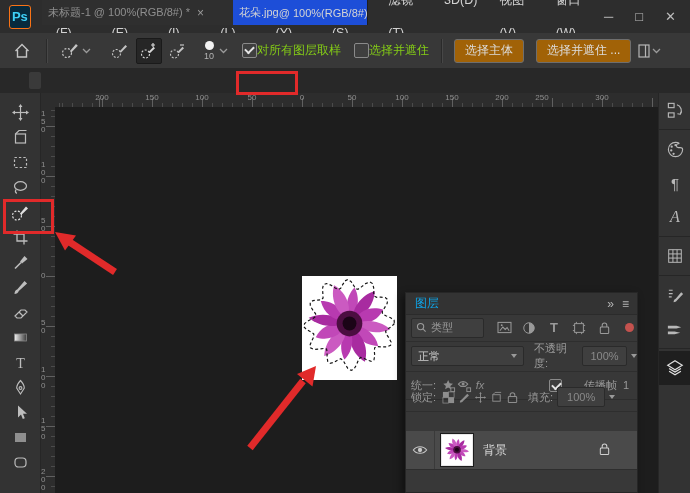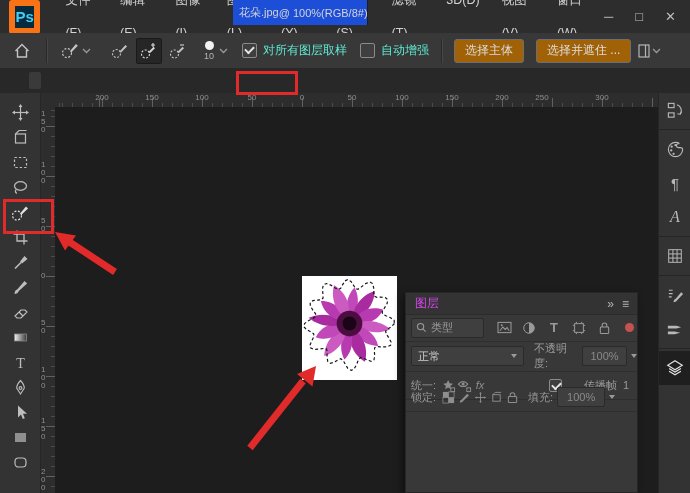--- a/index.html
+++ b/index.html
@@ -3,38 +3,38 @@
 <meta charset="utf-8">
 <style>
   html,body{margin:0;padding:0;background:#141414;}
   #stage{position:relative;width:690px;height:493px;overflow:hidden;
          font-family:"Liberation Sans","DejaVu Sans",sans-serif;
          background:#1d1d1d;color:#ccc;-webkit-font-smoothing:antialiased;}
   .abs{position:absolute;}
   
   #menubar{left:0;top:0;width:690px;height:33px;background:#2d2d2d;border-bottom:1px solid #1f1f1f;
            display:flex;align-items:center;}
-  #ps-logo{width:22px;height:22px;margin-left:9px;background:#072a3d;border:6px solid #f97316;
-           border-radius:3px;color:#3ed0f7;font-size:15px;font-weight:bold;
+  #ps-logo{width:22px;height:22px;margin-left:9px;background:#072a3d;border:1px solid #f97316;
+           border-radius:3px;color:#3ed0f7;font-size:13px;font-weight:bold;
            display:flex;align-items:center;justify-content:center;}
   #menu-items{display:flex;margin-left:14px;}
   .menu-item{padding:0 11px;font-size:12.5px;color:#d2d2d2;line-height:33px;cursor:default;}
   #win-controls{margin-left:auto;display:flex;gap:22px;margin-right:14px;color:#bdbdbd;font-size:13px;}
   #win-controls span{cursor:default;}
   
   #optionsbar{left:0;top:33px;width:690px;height:35px;background:#383838;border-bottom:1px solid #252525;
               display:flex;align-items:center;font-size:12px;}
   .vsep{width:1px;height:24px;background:#2a2a2a;border-right:1px solid #474747;}
   .opt-icon{width:24px;height:24px;display:flex;align-items:center;justify-content:center;}
   .opt-icon.pressed{background:#262626;border:1px solid #1a1a1a;border-radius:2px;}
   .chev{width:10px;height:10px;display:flex;align-items:center;}
   .cb{width:13px;height:13px;border:1px solid #8a8a8a;background:#3f3f3f;border-radius:2px;position:relative;flex:none;}
   .cb.checked::after{content:'';position:absolute;left:2px;top:2px;width:7px;height:4px;
       border-left:2px solid #e6e6e6;border-bottom:2px solid #e6e6e6;transform:rotate(-45deg);}
-  .opt-label{color:#5eead4;margin-left:6px;white-space:nowrap;}
+  .opt-label{color:#84cc16;white-space:nowrap;}
   .ps-btn{height:22px;padding:0 10px;background:#a16207;border:1px solid #6e6e6e;border-radius:3px;
           color:#dddddd;display:flex;align-items:center;white-space:nowrap;font-size:12px;}
   #brush-size-col{display:flex;flex-direction:column;align-items:center;line-height:9px;margin-left:14px;}
   #brush-size-col .dot{width:9px;height:9px;border-radius:50%;background:#f2f2f2;}
   #brush-size-col .num{font-size:9px;color:#b5b5b5;margin-top:2px;}
   
   #tabbar{left:0;top:68px;width:690px;height:25px;background:#282828;}
   .doc-tab{position:absolute;top:0;height:25px;display:flex;align-items:center;
            font-size:11px;padding:0 6px;border-right:1px solid #1e1e1e;white-space:nowrap;overflow:hidden;}
   #tab-1{left:42px;width:185px;background:#2f2f2f;color:#8f8f8f;}
@@ -63,21 +63,21 @@
   .tool svg{display:block;}
   
   #canvas{left:55px;top:107px;width:603px;height:386px;background:#1d1d1d;}
   #doc-image{left:302px;top:276px;width:95px;height:104px;background:#ffffff;}
   
   #layers-panel{left:405px;top:292px;width:233px;height:201px;background:#383838;
                 border:1px solid #262626;box-sizing:border-box;box-shadow:-3px 3px 8px rgba(0,0,0,.45);
                 font-size:11px;color:#9a9a9a;}
   .lp-row{position:absolute;left:0;right:0;display:flex;align-items:center;}
   #lp-header{top:0;height:21px;background:#333333;border-bottom:1px solid #2b2b2b;}
-  #lp-title{color:#d946ef;margin-left:9px;font-size:12px;}
+  #lp-title{color:#0ea5e9;margin-left:9px;font-size:12px;}
   #lp-header-icons{margin-left:auto;margin-right:8px;display:flex;gap:8px;color:#b5b5b5;font-size:12px;}
   #lp-filter{top:21px;height:27px;border-bottom:1px solid #2e2e2e;}
   .mini-select{height:18px;background:#3f3f3f;border:1px solid #2a2a2a;border-radius:2px;
                display:flex;align-items:center;color:#9a9a9a;}
   #lp-search{width:96px;margin-left:5px;padding:0 4px;gap:4px;}
   #lp-filter-icons{display:flex;gap:9px;margin-left:12px;align-items:center;}
   #lp-blend{top:48px;height:30px;border-bottom:1px solid #2e2e2e;}
   #blend-select{width:106px;margin-left:5px;padding:0 6px;color:#cfcfcf;gap:48px;}
   #blend-select .tri{margin-left:auto;}
   .tri{width:0;height:0;border-left:3.5px solid transparent;border-right:3.5px solid transparent;border-top:4px solid #9a9a9a;}
@@ -198,39 +198,43 @@
       <div class="num">10</div>
     </div>
     <div class="chev" style="margin-left:5px">
       <svg width="9" height="9" viewBox="0 0 9 9">
           <path d="M1,3 L4.5,6.5 L8,3" fill="none" stroke="#9a9a9a" stroke-width="1.3"></path>
         </svg>
     </div>
     <div class="cb checked" style="margin-left:13px"></div>
     <div class="opt-label">对所有图层取样</div>
     <div class="cb" style="margin-left:13px"></div>
-    <div class="opt-label">自动增强</div>
+    <div class="opt-label">选择并遮住</div>
     <div class="vsep" style="margin-left:12px"></div>
     <div class="ps-btn" style="margin-left:11px">选择主体</div>
     <div class="ps-btn" style="margin-left:12px">选择并遮住 ...</div>
     <div class="opt-icon" style="margin-left:5px;width:16px">
       <svg width="12" height="14" viewBox="0 0 12 14">
           <rect x="1" y="1" width="10" height="12" fill="none" stroke="#b5b5b5" stroke-width="1.2"></rect>
           <line x1="7.5" y1="1" x2="7.5" y2="13" stroke="#b5b5b5" stroke-width="1.2"></line>
         </svg>
     </div>
     <div class="chev">
       <svg width="9" height="9" viewBox="0 0 9 9">
           <path d="M1,3 L4.5,6.5 L8,3" fill="none" stroke="#9a9a9a" stroke-width="1.3"></path>
         </svg>
     </div>
   </div>
 
   <div id="tabbar" class="abs"></div>
   <div id="workspace-chip" class="abs"></div>
+  <div id="tab-1" class="doc-tab">
+    <span>未标题-1 @ 100%(RGB/8#) *</span>
+    <span class="tab-close">×</span>
+  </div>
   <div id="tab-2" class="doc-tab">
     <span>花朵.jpg</span>
       <span> @ 100%(RGB/8#) *</span>
 
   </div>
 
   <div id="ruler-corner" class="abs"></div>
   <div id="hruler" class="abs">
     <div class="ticks"></div>
     <span class="hlabel" style="left: 47px;">200</span>
@@ -463,20 +467,40 @@
       <span class="mini-ic">
           <svg width="13" height="13" viewBox="0 0 14 14" fill="none" stroke="#8e8e8e" stroke-width="1.1">
             <rect x="2.5" y="6" width="9" height="6.5" rx="1"></rect>
             <path d="M4.5,6 v-1.6 a2.5,2.5 0 0 1 5,0 V6"></path>
           </svg>
         </span>
       <span style="margin-left:8px">填充:</span>
       <div class="val-box" style="margin-left:4px">100%</div>
       <span class="tri" style="margin:0 6px 0 4px"></span>
     </div>
+    <div id="lp-layer-row" class="lp-row">
+      <div id="eye-cell">
+        <svg width="16" height="12" viewBox="0 0 18 13">
+            <path d="M1.5,6.5 C5,1.5 13,1.5 16.5,6.5 C13,11.5 5,11.5 1.5,6.5 Z" fill="none" stroke="#c9c9c9" stroke-width="1.2"></path>
+            <circle cx="9" cy="6.5" r="2.4" fill="#c9c9c9"></circle>
+          </svg>
+      </div>
+      <div id="layer-thumb">
+        <svg width="28" height="28" viewBox="0 0 96 96" style="margin:1px">
+            <use href="#flower-sym"></use>
+          </svg>
+      </div>
+      <span id="layer-name">背景</span>
+      <span id="layer-lock">
+        <svg width="13" height="14" viewBox="0 0 14 15" fill="none" stroke="#d0d0d0" stroke-width="1.1">
+            <rect x="2.5" y="6.5" width="9" height="7" rx="1"></rect>
+            <path d="M4.5,6.5 v-1.8 a2.5,2.5 0 0 1 5,0 v1.8"></path>
+          </svg>
+      </span>
+    </div>
   </div>
 
   <div id="dock" class="abs">
     <div class="dock-slot">
       <svg width="19" height="19" viewBox="0 0 20 20" fill="none" stroke="#b8b8b8" stroke-width="1.2">
           <rect x="2.5" y="2.5" width="6" height="4.5"></rect>
           <rect x="2.5" y="12.5" width="6" height="4.5"></rect>
           <path d="M11.5,4 a6.5,6.5 0 0 1 3.5,10"></path>
           <path d="M15,14 l-3,-0.5 M15,14 l0.8,-2.8" stroke-width="1.1"></path>
         </svg>

